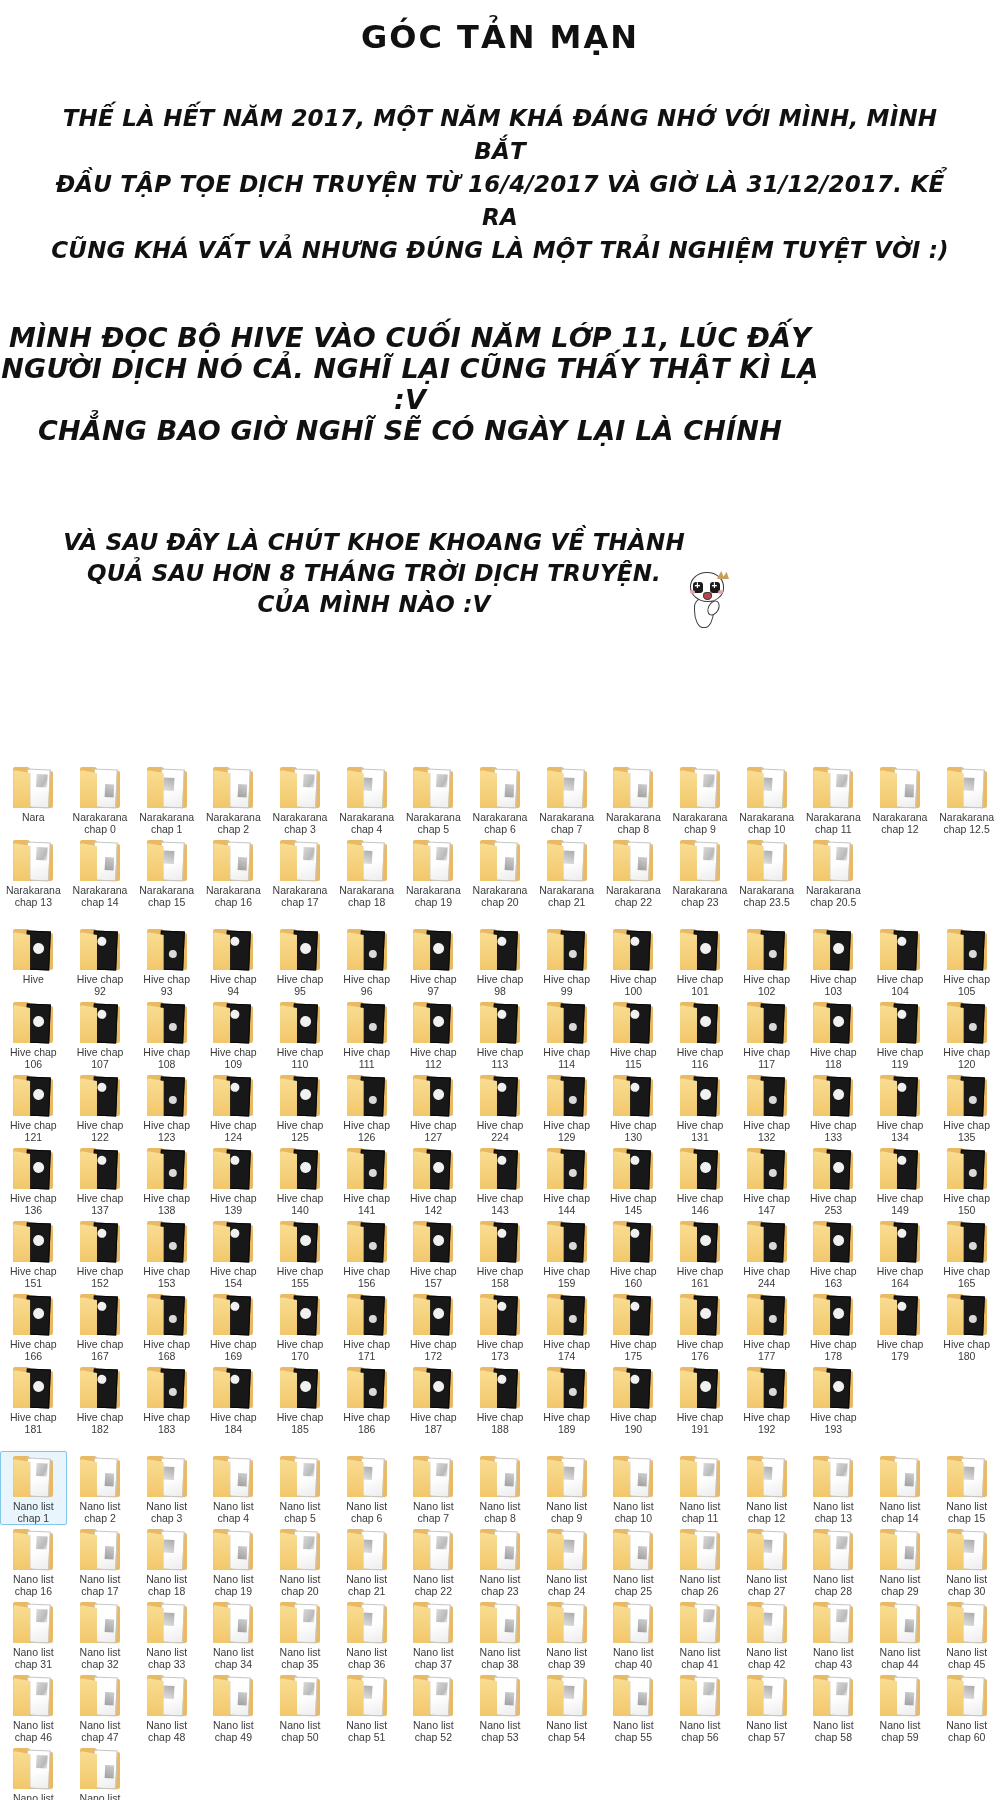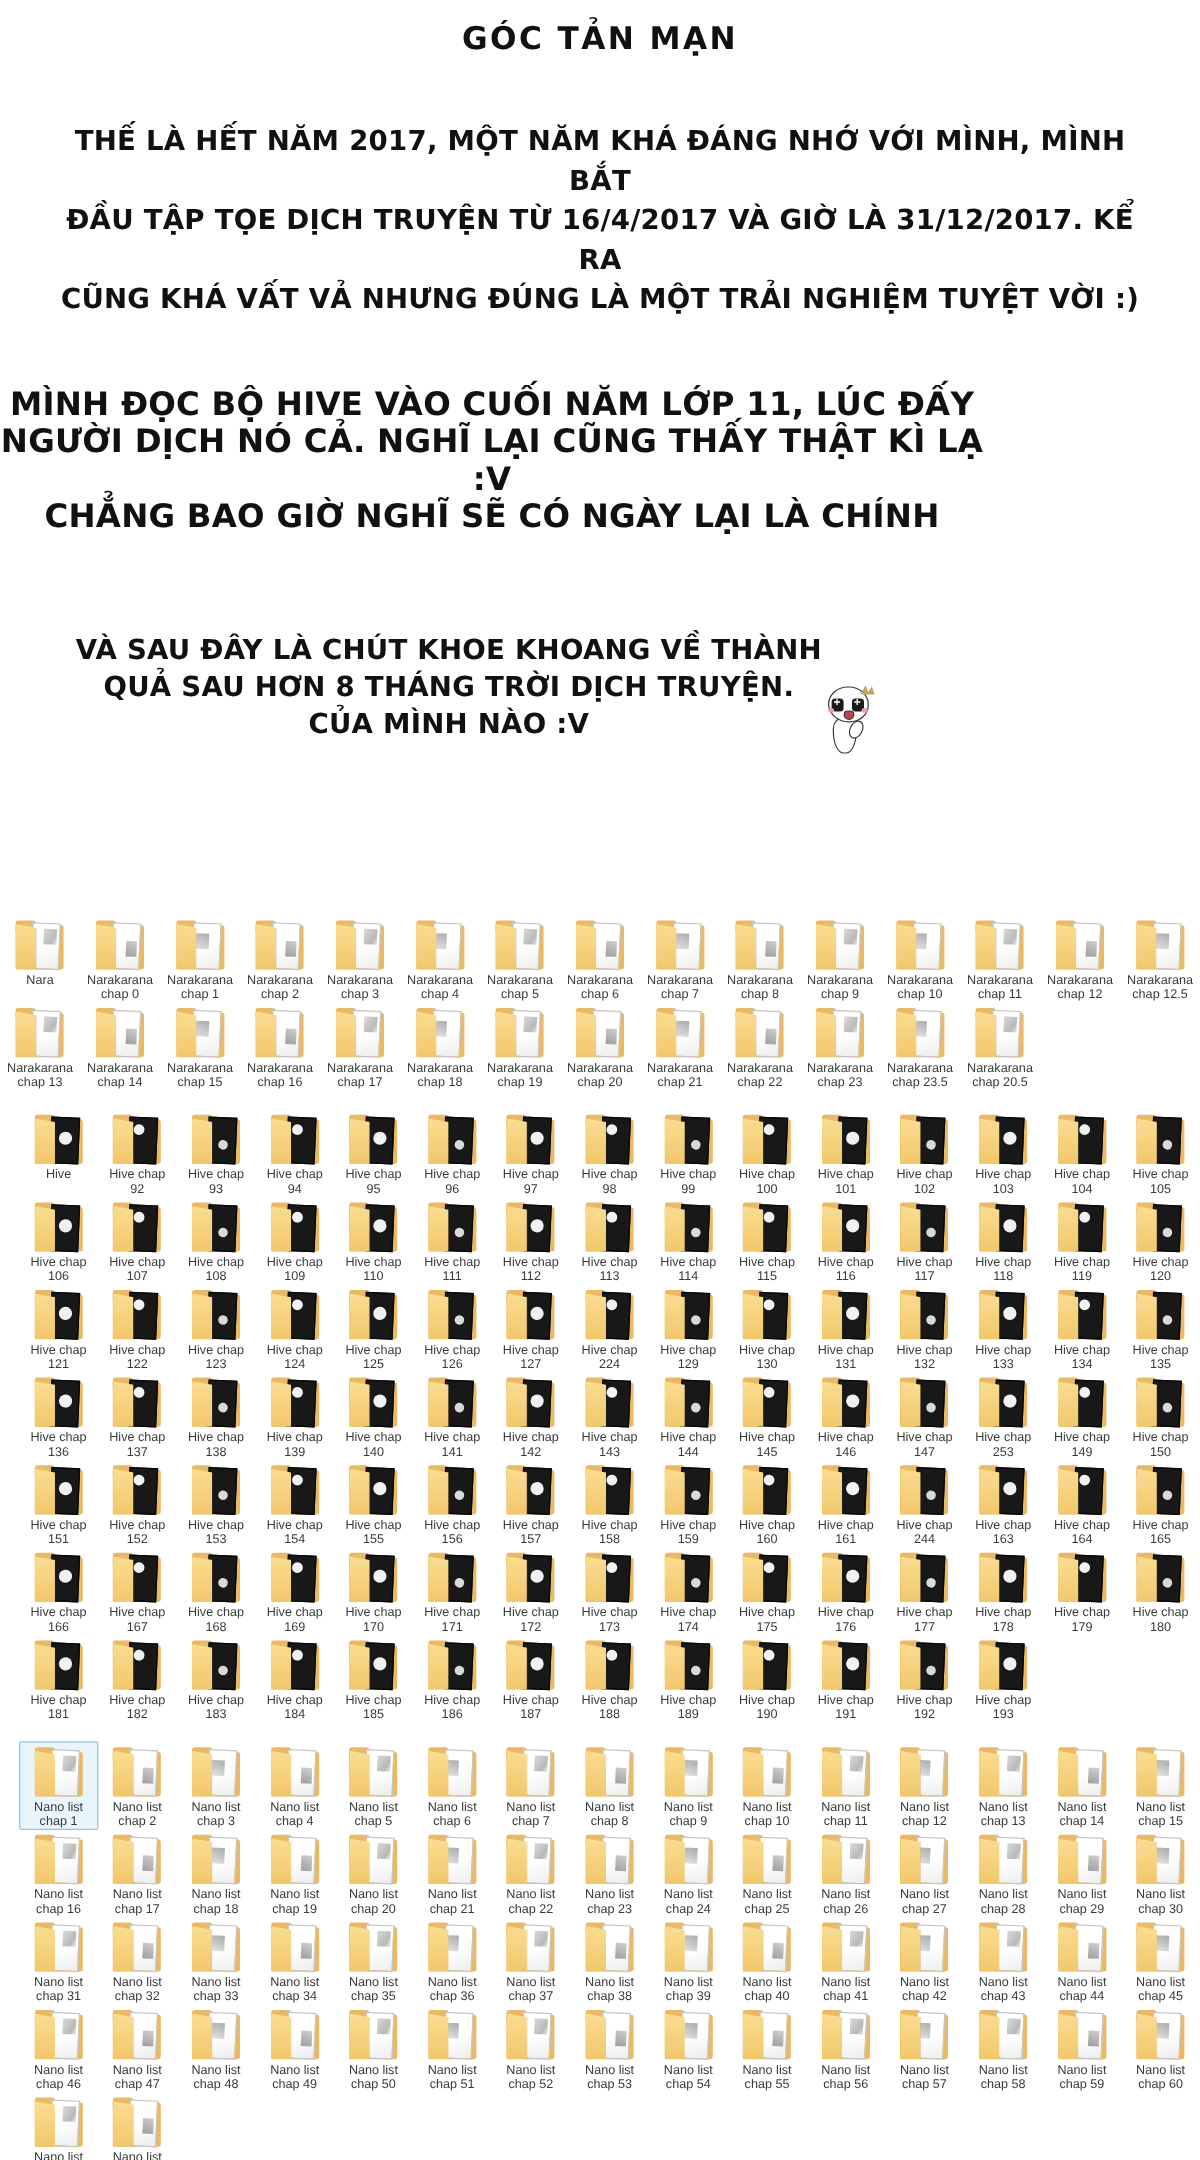--- a/index.html
+++ b/index.html
@@ -7,45 +7,45 @@
     width:1000px;height:1800px;position:relative;overflow:hidden;
     background:#ffffff;
     font-family:"Liberation Sans", sans-serif;
     -webkit-font-smoothing:antialiased;
   }
   
   .comic{
     position:absolute;color:#111;font-family:"DejaVu Sans", sans-serif;
     font-weight:700;text-align:center;letter-spacing:.2px;
   }
-  .page-title{top:18px;left:0;right:0;font-size:26px;letter-spacing:2px;}
+  .page-title{top:18px;left:0;right:0;font-size:32px;letter-spacing:2px;}
   .para1{top:102px;left:40px;width:920px;font-size:23px;line-height:33px;}
   .para2{top:322px;left:0px;width:820px;font-size:27px;line-height:31px;}
   .para3{top:527px;left:0px;width:748px;font-size:23px;line-height:31px;}
-  .comic .line{display:block;}
+  .comic .line{display:block;font-style:italic;}
   
   .sticker{position:absolute;left:684px;top:568px;width:46px;height:64px;}
   .st-head{position:absolute;left:6px;top:4px;width:32px;height:28px;background:#fff;
     border:1.6px solid #3a3a3a;border-radius:50% 50% 48% 52%;}
   .st-hair{position:absolute;left:26px;top:-2px;width:12px;height:8px;background:#c9a05a;
     clip-path:polygon(0 100%,35% 0,55% 70%,80% 10%,100% 100%);}
   .st-eye{position:absolute;top:9px;width:10px;height:11px;background:#1a1a1a;border-radius:3px;}
   .st-eye.l{left:2px;} .st-eye.r{right:3px;}
   .st-eye::after{content:"+";position:absolute;left:1.5px;top:-2.5px;color:#fff;font-size:10px;font-weight:700;}
   .st-cheek{position:absolute;top:17px;width:5px;height:4px;background:#f2a0a8;border-radius:50%;}
   .st-cheek.l{left:-1px;}.st-cheek.r{right:0px;}
   .st-mouth{position:absolute;left:12px;top:19px;width:7px;height:6px;background:#b8454f;
     border:1px solid #3a3a3a;border-radius:40% 40% 50% 50%;}
   .st-body{position:absolute;left:10px;top:30px;width:18px;height:28px;background:#fff;
     border:1.5px solid #3a3a3a;border-radius:40% 40% 45% 45%/30% 30% 60% 60%;}
   .st-arm{position:absolute;left:24px;top:32px;width:9px;height:14px;background:#fff;
     border:1.5px solid #3a3a3a;border-radius:50%;transform:rotate(28deg);}
   
   .grid-area{position:absolute;top:762px;left:0;width:1000px;}
-  .folder-group + .folder-group{margin-top:16px;padding-left:16px;}
+  .folder-group + .folder-group{margin-top:16px;}
   .folder-row{display:grid;grid-template-columns:repeat(15,1fr);height:73px;}
   .cell{display:flex;flex-direction:column;align-items:center;padding-top:3px;
     border:1px solid transparent;border-radius:2px;box-sizing:border-box;cursor:default;}
   .cell.selected{background:#e9f5fd;border-color:#84c5ea;}
   .flabel{margin-top:1px;text-align:center;color:#3a3a3a;font-size:10.5px;line-height:12px;
     font-family:"Liberation Sans", sans-serif;}
   .flabel .l1,.flabel .l2{display:block;white-space:nowrap;}
   
   .folder{position:relative;width:46px;height:44px;}
   .f-tab{position:absolute;left:3px;top:1px;width:17px;height:9px;background:#e9b964;

